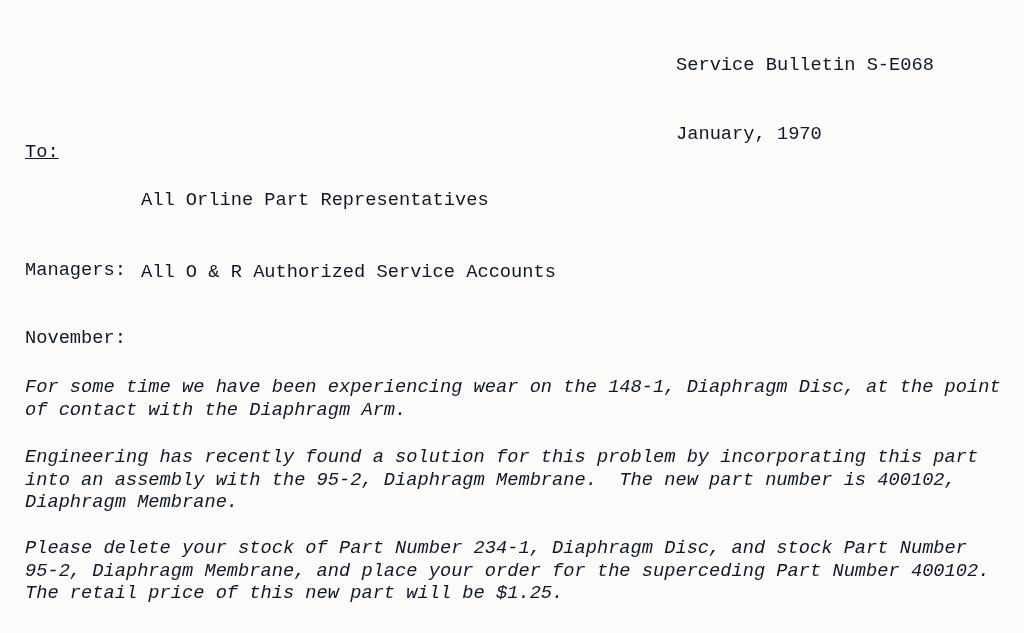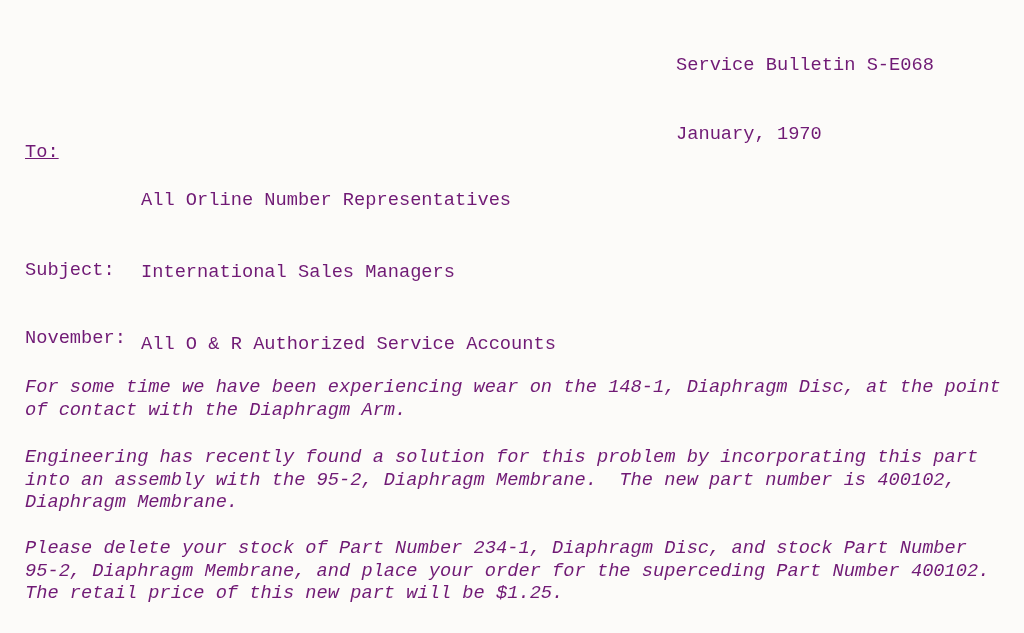--- a/index.html
+++ b/index.html
@@ -9,21 +9,21 @@
   }
   .page {
     position: relative;
     width: 1024px;
     height: 633px;
     margin: 0 auto;
     background: #fcfbf9;
     overflow: hidden;
     font-family: "Liberation Mono", "DejaVu Sans Mono", monospace;
     font-size: 18.7px;
-    color: #701a75;
+    color: #0f172a;
     -webkit-font-smoothing: antialiased;
   }
   .page * {
     white-space: pre-wrap;
   }
   .header-block {
     position: absolute;
     left: 676px;
     top: 8px;
     line-height: 23px;
@@ -77,26 +77,25 @@
 
 <div class="page">
 
   <div class="header-block">
     <div>Service Bulletin S-E068</div>
     <div>January, 1970</div>
   </div>
 
   <div class="to-label">To:</div>
   <div class="to-lines">
-    <div>All Orline Number Representatives</div>
-    <div>International Sales Managers</div>
+    <div>All Orline Part Representatives</div>
     <div>All O &amp; R Authorized Service Accounts</div>
   </div>
 
-  <div class="subject-label">Subject:</div>
+  <div class="subject-label">Managers:</div>
 
   <div class="salutation">November:</div>
 
   <p class="para para-1">For some time we have been experiencing wear on the 148-1, Diaphragm Disc, at the point of contact with the Diaphragm Arm.</p>
   <p class="para para-2">Engineering has recently found a solution for this problem by incorporating this part into an assembly with the 95-2, Diaphragm Membrane.  The new part number is 400102, Diaphragm Membrane.</p>
   <p class="para para-3">Please delete your stock of Part Number 234-1, Diaphragm Disc, and stock Part Number 95-2, Diaphragm Membrane, and place your order for the superceding Part Number 400102. The retail price of this new part will be $1.25.</p>
 
 </div>
 
 </body></html>

